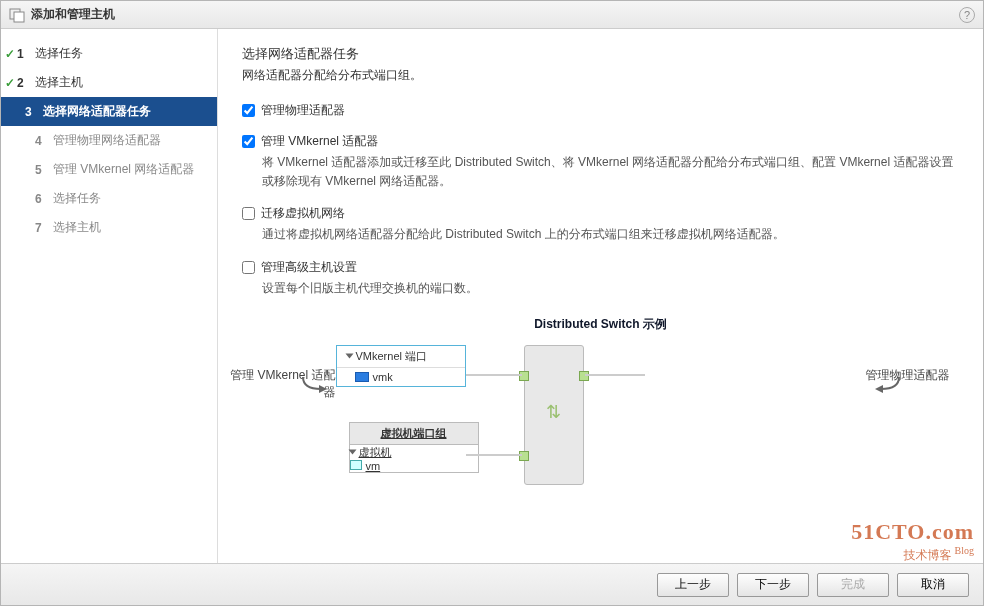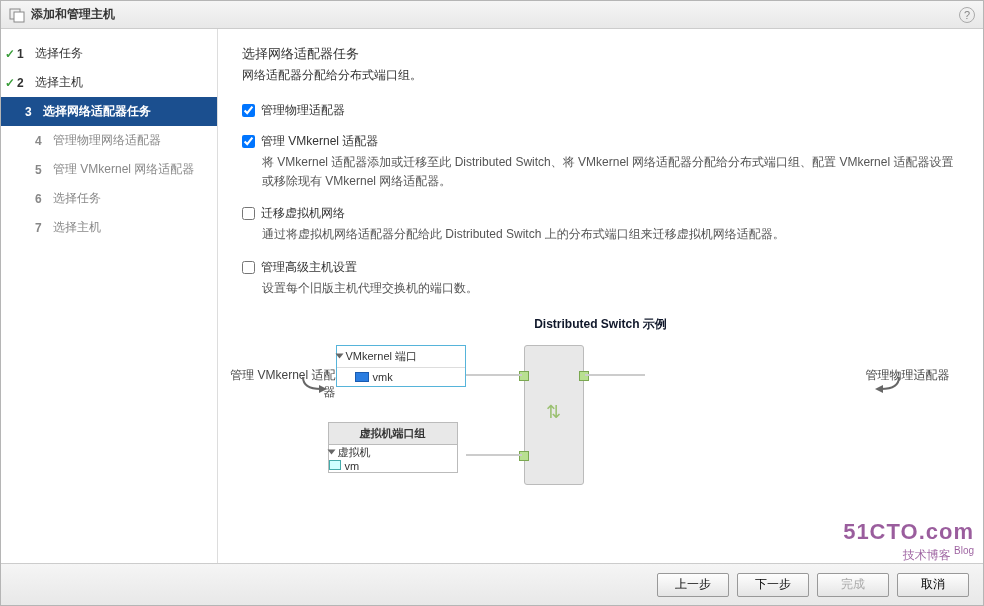--- a/index.html
+++ b/index.html
@@ -30,37 +30,37 @@
 .diagram-title { text-align: center; font-weight: bold; margin: 18px 0 12px; color: #0f172a; }
 .diagram { position: relative; height: 180px; margin: 0 auto; width: 560px; }
 .side-label { position: absolute; top: 22px; font-size: 12px; color: #444; width: 110px; }
 .side-label.left { left: -95px; text-align: right; }
 .side-label.right { right: -95px; text-align: left; }
 .arrow-curve { position: absolute; top: 30px; width: 30px; height: 20px; }
 .arrow-curve.left { left: -20px; }
 .arrow-curve.right { right: -20px; transform: scaleX(-1); }
 .portbox { position: absolute; width: 130px; border: 1px solid #56b4da; background: #fff; font-size: 11px; }
 .portbox .pb-header { background: #a8def0; border-bottom: 1px solid #56b4da; padding: 3px 6px; text-align: center; font-weight: bold; color: #333; }
-.portbox .pb-row { padding: 3px 0; display: flex; align-items: center; border-bottom: 1px solid #ddd; }
+.portbox .pb-row { padding: 3px 10px; display: flex; align-items: center; border-bottom: 1px solid #ddd; }
 .portbox .pb-row:last-child { border-bottom: none; }
 .portbox .pb-sub { padding: 3px 6px 3px 18px; display: flex; align-items: center; }
 .tri { display: inline-block; width: 0; height: 0; border-top: 4px solid transparent; border-bottom: 4px solid transparent; border-left: 5px solid #666; margin-right: 4px; transform: rotate(90deg); }
 .nic-icon { width: 14px; height: 10px; background: #2a7de1; border: 1px solid #1a5bb0; margin-right: 4px; display: inline-block; }
 .nic-icon.green { background: #3aa93a; border-color: #2a7a2a; }
 .vm-icon { width: 12px; height: 10px; border: 1px solid #4aa; margin-right: 4px; display: inline-block; background: #cfffff; }
 .switch-body { position: absolute; left: 203px; top: 0; width: 60px; height: 140px; background: #e8e8e8; border: 1px solid #bbb; border-radius: 3px; }
 .switch-port { position: absolute; width: 10px; height: 10px; background: #b8e090; border: 1px solid #7aa850; }
 .switch-arrows { position: absolute; left: 50%; top: 55px; transform: translateX(-50%); font-size: 18px; color: #9ac070; }
 .vmportbox { position: absolute; width: 130px; border: 1px solid #bbb; background: #fff; font-size: 11px; }
 .vmportbox .pb-header { background: #e8e8e8; border-bottom: 1px solid #bbb; padding: 3px 6px; text-align: center; font-weight: bold; color: #333; }
 .conn-line { position: absolute; background: #ccc; }
 .footer { height: 42px; border-top: 1px solid #ccc; background: linear-gradient(#f5f5f5, #e8e8e8); display: flex; align-items: center; justify-content: flex-end; padding: 7px 14px; gap: 8px; }
 .btn { min-width: 72px; height: 24px; border: 1px solid #999; background: linear-gradient(#fefefe, #e5e5e5); border-radius: 2px; cursor: pointer; font-size: 12px; padding: 0 12px; }
 .btn.disabled { color: #aaa; cursor: default; }
-.watermark { position: absolute; right: 10px; bottom: 42px; color: #701a75; opacity: 0.7; font-family: Liberation Sans, sans-serif; text-align: right; pointer-events: none; }
+.watermark { position: absolute; right: 10px; bottom: 42px; color: #c2410c; opacity: 0.7; font-family: Liberation Serif, serif; text-align: right; pointer-events: none; }
 .watermark .big { font-size: 22px; font-weight: bold; letter-spacing: 1px; }
 .watermark .small { font-size: 12px; }
 </style>
 </head>
 <body>
 
 <div class="dialog">
   <div class="titlebar">
     <span class="title-icon">
       <svg width="16" height="16" viewBox="0 0 16 16">
@@ -161,21 +161,21 @@
               <span class="tri"></span>
               <span>VMkernel 端口</span>
             </div>
           <div class="pb-sub">
               <span class="nic-icon"></span>
               <span>vmk</span>
             </div>
         </div>
 
 
-        <div class="vmportbox" style="left:7px; top:77px;">
+        <div class="vmportbox" style="left:28px; top:77px;text-decoration:underline;">
           <div class="pb-header">虚拟机端口组</div>
           <div class="pb-row"><span class="tri"></span><span>虚拟机</span></div>
           <div class="pb-sub"><span class="vm-icon"></span><span>vm</span></div>
         </div>
 
         <div class="switch-body">
           <div class="switch-port" style="left:-6px; top:25px;"></div>
           <div class="switch-port" style="right:-6px; top:25px;"></div>
           <div class="switch-port" style="left:-6px; top:105px;"></div>
           <div class="switch-arrows">⇅</div>

